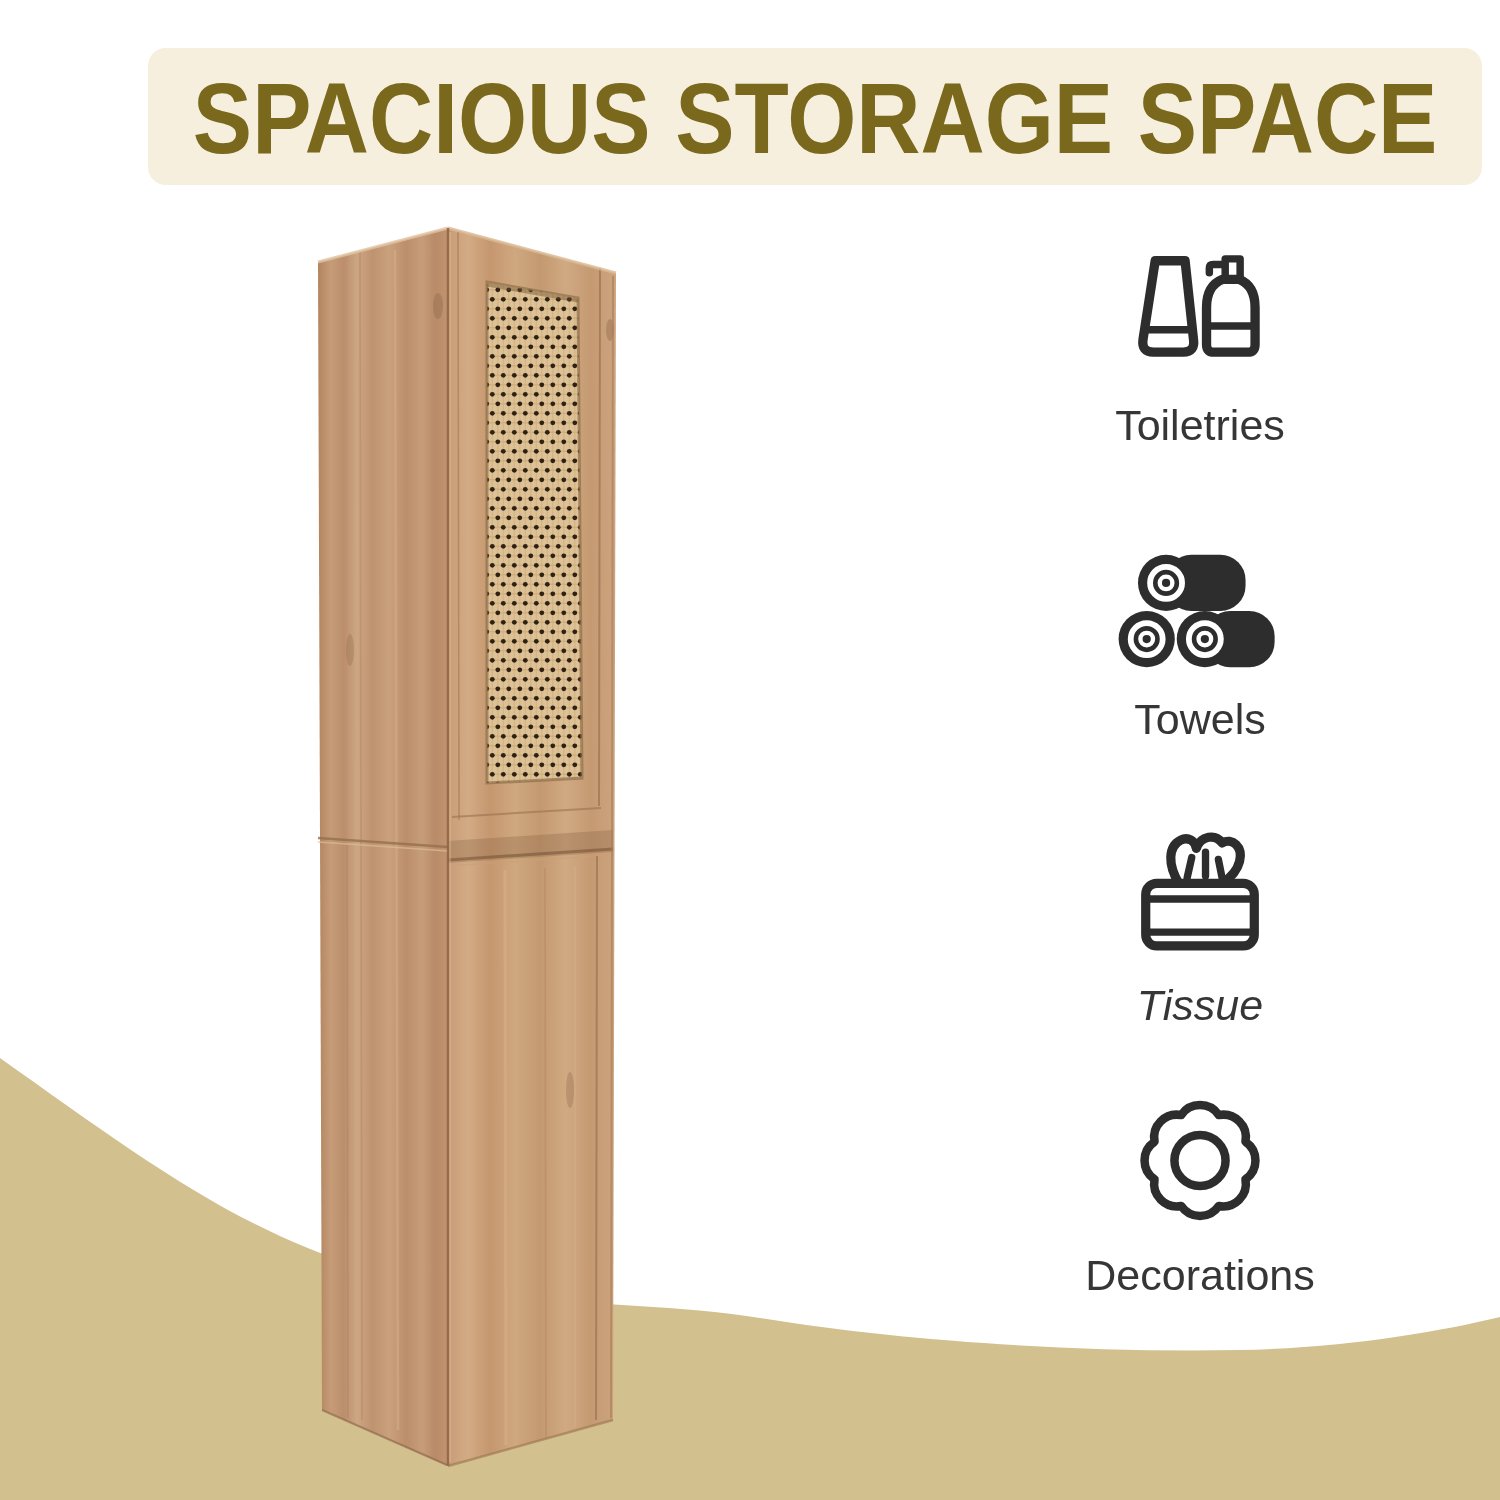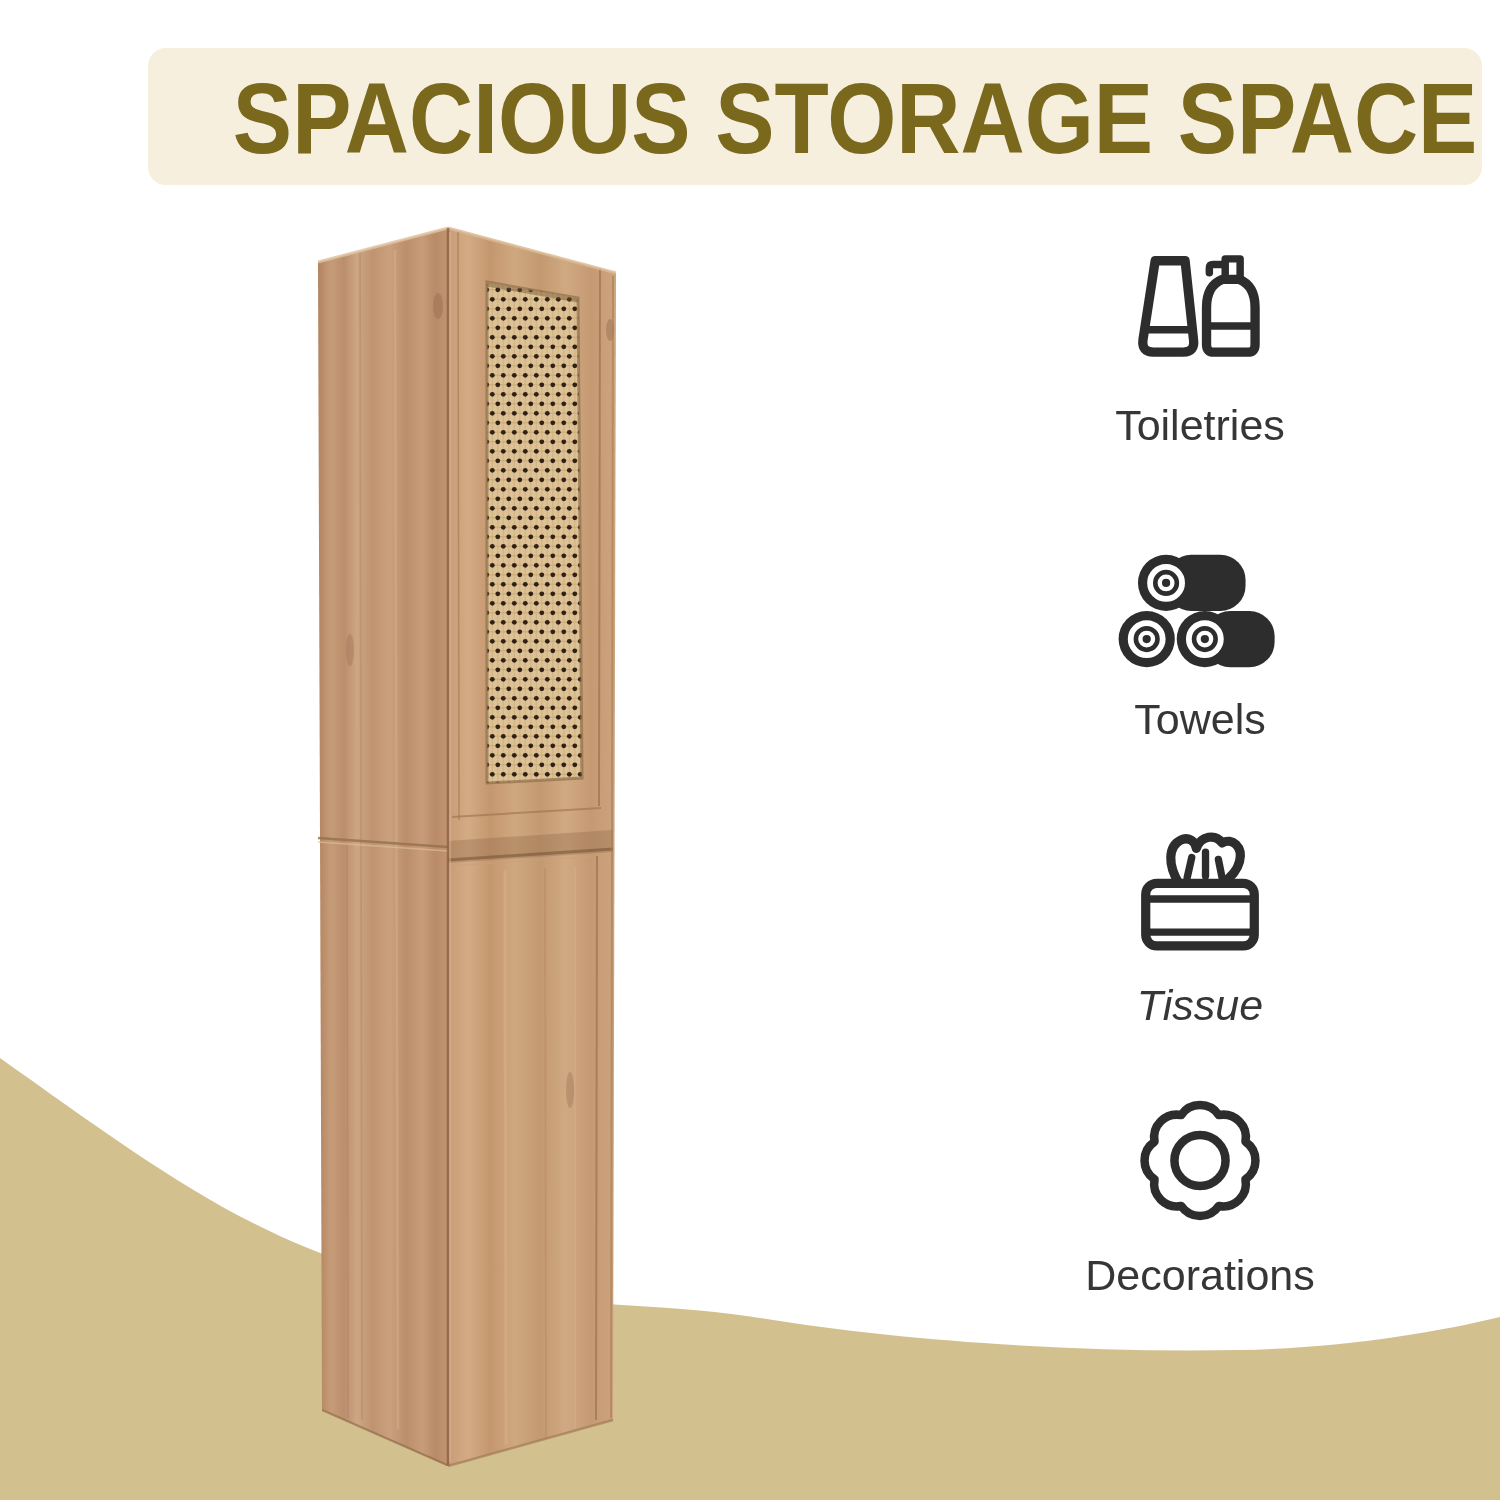--- a/index.html
+++ b/index.html
@@ -5,21 +5,21 @@
   html,body{margin:0;padding:0;background:#ffffff;}
   .canvas{
     position:relative;width:1500px;height:1500px;overflow:hidden;
     background:#ffffff;font-family:"Liberation Sans",sans-serif;
   }
   .layer{position:absolute;left:0;top:0;width:1500px;height:1500px;}
   
   .banner{
     position:absolute;left:148px;top:48px;width:1334px;height:137px;
     background:var(--banner_bg,#f6efdd);border-radius:18px;
-    display:flex;align-items:center;justify-content:flex-start;
+    display:flex;align-items:center;justify-content:center;
   }
   .banner-title{
     display:inline-block;white-space:nowrap;
     font-size:101px;font-weight:bold;letter-spacing:0px;
     color:var(--banner_text,#7a691d);
     transform:scaleX(0.88);transform-origin:center;
     line-height:1;padding-top:4px;
   }
   
   .feature{

